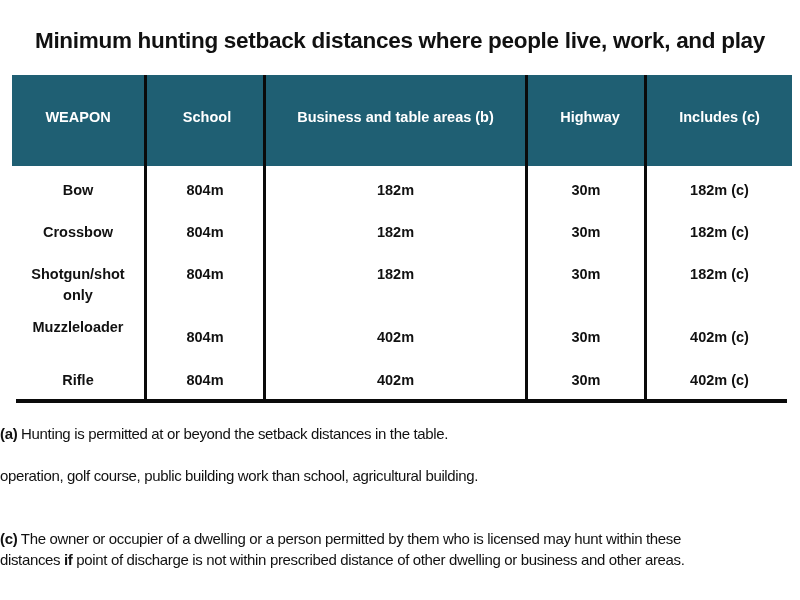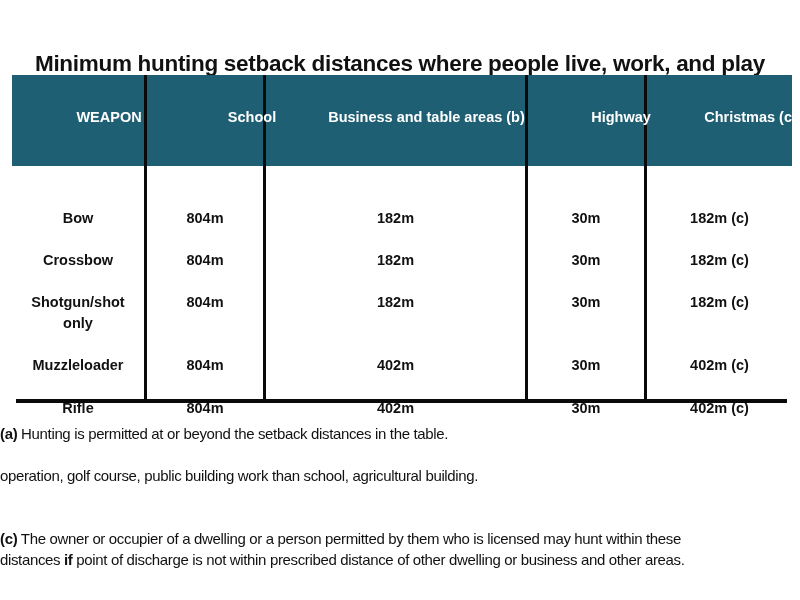--- a/index.html
+++ b/index.html
@@ -1,48 +1,48 @@
 <!DOCTYPE html>
 <html><head>
 <meta charset="utf-8">
 <style>
   html, body { margin:0; padding:0; background:#ffffff; }
   body { width:800px; height:600px; position:relative; overflow:hidden;
          font-family:"Liberation Sans", "DejaVu Sans", sans-serif; color:#111; }
   .title { position:absolute; left:0; top:28px; width:800px; text-align:center;
-           font-size:22.5px; font-weight:bold; letter-spacing:-0.3px; color:#111;margin-top:23px; }
+           font-size:22.5px; font-weight:bold; letter-spacing:-0.3px; color:#111; }
   .header-band { position:absolute; left:12px; top:75px; width:780px; height:91px; background:#1f5f73; }
   .vline { position:absolute; top:75px; width:3px; height:327px; background:#0a0a0a; }
   .hcell { position:absolute; top:75px; height:84px; display:flex; align-items:center; justify-content:center;
-           color:#ffffff; font-weight:bold; font-size:14.5px; text-align:center;margin-left:31px; }
+           color:#ffffff; font-weight:bold; font-size:14.5px; text-align:center; }
   .cell { position:absolute; display:flex; justify-content:center; text-align:center;
-          font-weight:bold; font-size:14.5px; color:#111; line-height:21px;margin-top:28px; }
+          font-weight:bold; font-size:14.5px; color:#111; line-height:21px; }
   .bottom-rule { position:absolute; left:16px; top:399px; width:771px; height:4px; background:#0a0a0a; }
   .note { position:absolute; left:0; width:800px; text-align:left; font-size:15px; line-height:21px;
           color:#111; letter-spacing:-0.35px; }
   .note b { font-weight:bold; }
 </style>
 </head>
 <body>
 
 <div class="title">Minimum hunting setback distances where people live, work, and play</div>
 
 <div>
   <div class="header-band"></div>
 
   <div class="vline" style="left:144px"></div>
   <div class="vline" style="left:263px"></div>
   <div class="vline" style="left:525px"></div>
   <div class="vline" style="left:644px"></div>
 
   <div class="hcell" style="left:12px;width:132px">WEAPON</div>
-  <div class="hcell" style="left:161px;width:120px">School</div>
+  <div class="hcell" style="left:147px;width:120px">School</div>
   <div class="hcell" style="left:266px;width:259px">Business and table areas (b)</div>
   <div class="hcell" style="left:528px;width:124px">Highway</div>
-  <div class="hcell" style="left:647px;width:145px">Christmas (c)</div>
+  <div class="hcell" style="left:647px;width:145px">Includes (c)</div>
 
   <div>
     <div class="cell" style="left:12px;width:132px;top:180px">Bow</div>
     <div class="cell" style="left:147px;width:116px;top:180px">804m</div>
     <div class="cell" style="left:266px;width:259px;top:180px">182m</div>
     <div class="cell" style="left:528px;width:116px;top:180px">30m</div>
     <div class="cell" style="left:647px;width:145px;top:180px">182m (c)</div>
   </div>
 
   <div>
@@ -55,21 +55,21 @@
 
   <div>
     <div class="cell" style="left:12px;width:132px;top:264px;padding:0 10px;box-sizing:border-box">Shotgun/shot only</div>
     <div class="cell" style="left:147px;width:116px;top:264px">804m</div>
     <div class="cell" style="left:266px;width:259px;top:264px">182m</div>
     <div class="cell" style="left:528px;width:116px;top:264px">30m</div>
     <div class="cell" style="left:647px;width:145px;top:264px">182m (c)</div>
   </div>
 
   <div>
-    <div class="cell" style="left:12px;width:132px;top:327px">Muzzleloader</div>
+    <div class="cell" style="left:12px;width:132px;top:317px">Muzzleloader</div>
     <div class="cell" style="left:147px;width:116px;top:327px">804m</div>
     <div class="cell" style="left:266px;width:259px;top:327px">402m</div>
     <div class="cell" style="left:528px;width:116px;top:327px">30m</div>
     <div class="cell" style="left:647px;width:145px;top:327px">402m (c)</div>
   </div>
 
   <div>
     <div class="cell" style="left:12px;width:132px;top:370px">Rifle</div>
     <div class="cell" style="left:147px;width:116px;top:370px">804m</div>
     <div class="cell" style="left:266px;width:259px;top:370px">402m</div>

